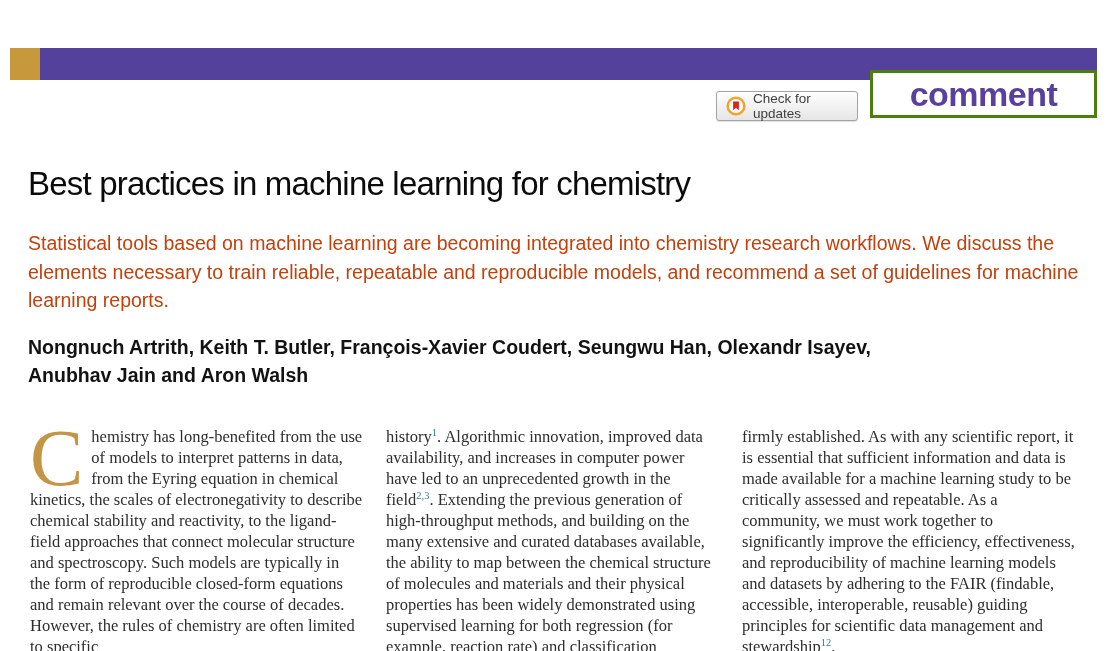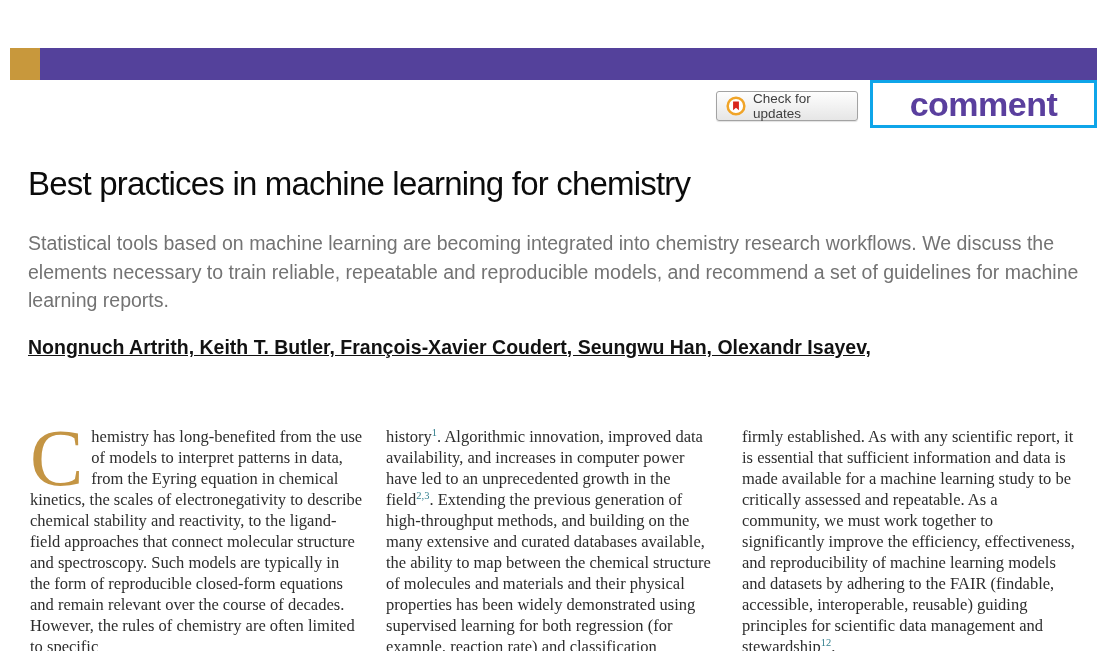--- a/index.html
+++ b/index.html
@@ -21,41 +21,41 @@
     padding:0 9px; border:1px solid #a3a3a3; border-radius:3px;
     background:linear-gradient(#fefefe,#e6e6e6);
     box-shadow:0 1px 1px rgba(0,0,0,0.12);
     cursor:pointer;
   }
   .check-btn span.lbl { font-size:13.5px; color:#3f3f3f; }
   .crossmark-icon { width:20px; height:20px; flex:0 0 auto; }
 
   
   .comment-box {
-    position:absolute; left:870px; top:44px; width:227px; height:48px;
-    box-sizing:border-box; background:#ffffff; border:3px solid #0ea5e9;
+    position:absolute; left:870px; top:34px; width:227px; height:48px;
+    box-sizing:border-box; background:#ffffff; border:3px solid #4d7c0f;
     display:flex; align-items:center; justify-content:center;
   }
   .comment-box .comment-lbl {
     font-weight:bold; font-size:34px; color:#5a3f9e; letter-spacing:-0.5px;
   }
 
   
   .title {
     position:absolute; left:28px; top:122px; width:1064px;
     font-size:33px; line-height:52px; color:#0b0b0b;
     letter-spacing:-0.8px; font-weight:500;
   }
   .standfirst {
     position:absolute; left:28px; top:193px; width:1054px;
-    font-size:19.5px; line-height:28.5px; color:#737373;
+    font-size:19.5px; line-height:28.5px; color:#c2410c;
   }
   .authors {
     position:absolute; left:28px; top:297px; width:1000px;
-    font-size:19.5px; line-height:28px; font-weight:bold; color:#121212;text-decoration:underline;
+    font-size:19.5px; line-height:28px; font-weight:bold; color:#121212;
   }
 
   
   .columns {
     position:absolute; left:30px; top:390px; width:1046px; height:261px;
     display:flex; gap:23px; overflow:hidden;
     font-family:"Liberation Serif", serif;
   }
   .col {
     width:333px; flex:0 0 333px;
@@ -98,20 +98,21 @@
   <div class="comment-box">
     <span class="comment-lbl">comment</span>
   </div>
 
   <h1 class="title" style="margin:0; font-weight:500;">Best practices in machine learning for chemistry</h1>
 
   <p class="standfirst" style="margin:0;">Statistical tools based on machine learning are becoming integrated into chemistry research workflows. We discuss the elements necessary to train reliable, repeatable and reproducible models, and recommend a set of guidelines for machine learning reports.</p>
 
   <div class="authors">
     <div>Nongnuch Artrith, Keith T. Butler, François-Xavier Coudert, Seungwu Han, Olexandr Isayev,</div>
+    <div>Anubhav Jain and Aron Walsh</div>
   </div>
 
   <div class="columns">
     <div class="col">
       <span class="dropcap">C</span>
     hemistry has long-benefited from the use of models to interpret patterns in data, from the Eyring equation in chemical kinetics, the scales of electronegativity to describe chemical stability and reactivity, to the ligand-field approaches that connect molecular structure and spectroscopy. Such models are typically in the form of reproducible closed-form equations and remain relevant over the course of decades. However, the rules of chemistry are often limited to specific</div>
     <div class="col">history<sup class="ref">1</sup>. Algorithmic innovation, improved data availability, and increases in computer power have led to an unprecedented growth in the field<sup class="ref">2,3</sup>. Extending the previous generation of high-throughput methods, and building on the many extensive and curated databases available, the ability to map between the chemical structure of molecules and materials and their physical properties has been widely demonstrated using supervised learning for both regression (for example, reaction rate) and classification</div>
     <div class="col">firmly established. As with any scientific report, it is essential that sufficient information and data is made available for a machine learning study to be critically assessed and repeatable. As a community, we must work together to significantly improve the efficiency, effectiveness, and reproducibility of machine learning models and datasets by adhering to the FAIR (findable, accessible, interoperable, reusable) guiding principles for scientific data management and stewardship<sup class="ref">12</sup>.</div>
   </div>
 

